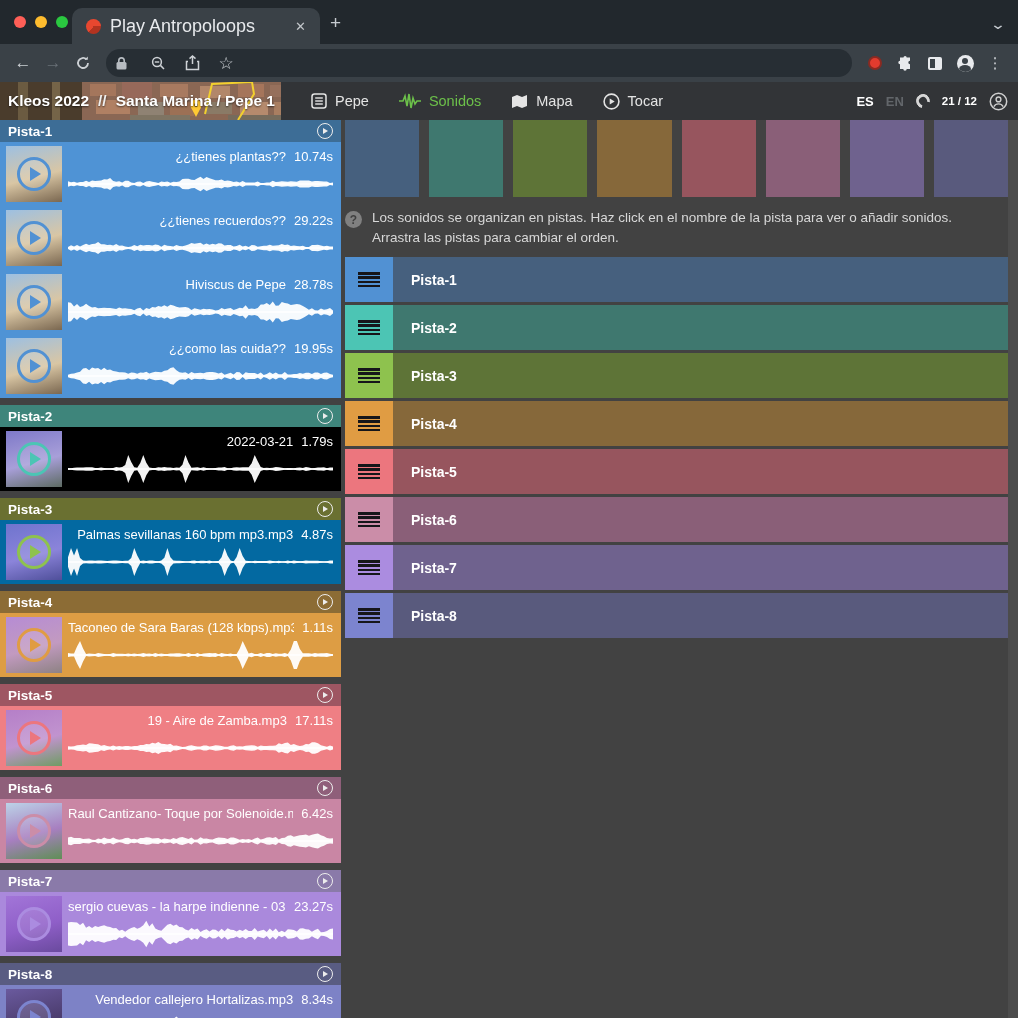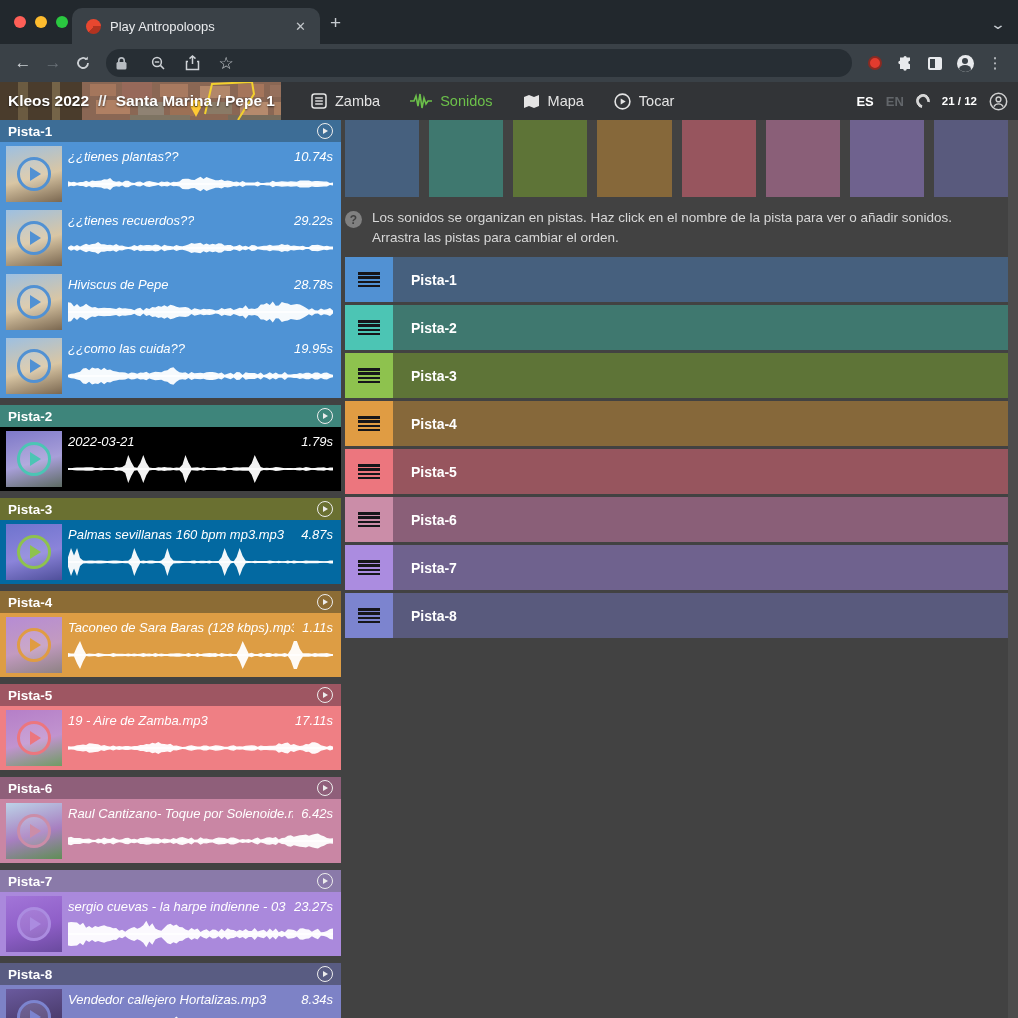--- a/index.html
+++ b/index.html
@@ -6,21 +6,21 @@
   *{box-sizing:border-box;font-family:"Liberation Sans",sans-serif;}
   .screen{position:relative;width:1018px;height:1018px;overflow:hidden;background:#424242;}
 
   
   .tabstrip{position:absolute;left:0;top:0;width:1018px;height:44px;background:#22282d;}
   .traffic{position:absolute;top:16px;display:flex;gap:9px;left:14px;}
   .dot{width:12px;height:12px;border-radius:50%;}
   .dot.red{background:#ff5f57;} .dot.yellow{background:#febc2e;} .dot.green{background:#2ac840;}
   .tab{position:absolute;left:72px;top:8px;width:248px;height:36px;background:#3a4147;border-radius:10px 10px 0 0;display:flex;align-items:center;padding:0 10px 0 14px;}
   .favicon{width:15px;height:15px;border-radius:50%;background:conic-gradient(from 220deg,#e8472f 0 62%,#b23320 62% 100%);margin-right:9px;flex:none;}
-  .tabtitle{color:#e8eaed;font-size:13px;flex:1;white-space:nowrap;overflow:hidden;}
+  .tabtitle{color:#e8eaed;font-size:18px;flex:1;white-space:nowrap;overflow:hidden;}
   .tabclose{color:#c3c7cb;font-size:13px;padding:2px 4px;cursor:default;}
   .newtab{position:absolute;left:330px;top:14px;color:#c6cbd0;font-size:19px;line-height:18px;}
   .tabchevron{position:absolute;right:14px;top:16px;color:#c6cbd0;font-size:14px;transform:scaleX(1.4);}
   .toolbar{position:absolute;left:0;top:44px;width:1018px;height:38px;background:#3a4147;display:flex;align-items:center;padding:0 8px;}
   .navbtn{width:30px;height:30px;display:flex;align-items:center;justify-content:center;color:#ced2d6;font-size:17px;flex:none;}
   .navbtn.dim{color:#697077;}
   .addressbar{flex:1;height:28px;background:#272e34;border-radius:14px;margin:0 8px;display:flex;align-items:center;padding:0 10px;min-width:0;}
   .lock{margin-right:8px;flex:none;}
   .url{font-size:13.5px;color:#e8eaed;white-space:nowrap;overflow:hidden;text-overflow:ellipsis;min-width:0;}
   .addricons{display:flex;gap:4px;flex:none;margin-left:8px;}
@@ -51,21 +51,21 @@
   .sidebar{position:absolute;left:0;top:120px;width:341px;height:898px;overflow:hidden;}
   .sec{margin-bottom:7px;}
   .sec-head{height:22px;display:flex;align-items:center;padding:0 8px;}
   .sec-title{color:#fff;font-size:13.5px;font-weight:600;flex:1;}
   .playbtn{width:16px;height:16px;border:1.5px solid #ededed;border-radius:50%;display:flex;align-items:center;justify-content:center;flex:none;}
   .playbtn .tri{width:0;height:0;border-left:5.5px solid #ededed;border-top:3.5px solid transparent;border-bottom:3.5px solid transparent;margin-left:1.5px;}
   .clip{position:relative;height:64px;}
   .thumb{position:absolute;left:6px;top:4px;width:56px;height:56px;}
   .thumb .ovl{position:absolute;left:50%;top:50%;width:34px;height:34px;margin:-17px 0 0 -17px;border-radius:50%;border:3px solid;background:rgba(255,255,255,.13);display:flex;align-items:center;justify-content:center;}
   .thumb .ovl .tri{width:0;height:0;border-top:7px solid transparent;border-bottom:7px solid transparent;border-left-width:11px;border-left-style:solid;margin-left:3px;}
-  .cliptop{position:absolute;left:68px;right:8px;top:7px;display:flex;justify-content:space-between;gap:8px;font-style:italic;}
+  .cliptop{position:absolute;left:68px;right:8px;top:7px;display:flex;justify-content:flex-end;gap:8px;}
   .clipname{color:#fff;font-size:13px;white-space:nowrap;overflow:hidden;}
   .clipdur{color:#fff;font-size:13px;flex:none;}
   .wave{position:absolute;left:68px;right:8px;top:26px;height:32px;}
   .wave svg{width:100%;height:100%;display:block;}
 
   
   .main{position:absolute;left:345px;top:120px;width:663px;height:898px;}
   .swatches{display:grid;grid-template-columns:repeat(8,1fr);gap:10px;height:77px;}
   .swatch{height:77px;}
   .help{display:flex;gap:10px;margin:11px 0 10px 0;align-items:flex-start;}
@@ -188,21 +188,21 @@
       </div>
     </div>
     <div class="nav">
       <span class="navitem">
         <svg class="icon-svg" width="16" height="16" viewBox="0 0 16 16">
             <rect x="1" y="1" width="14" height="14" rx="2.5" fill="none" stroke="#e4e4e4" stroke-width="1.5"></rect>
             <line x1="4.2" y1="5" x2="11.8" y2="5" stroke="#e4e4e4" stroke-width="1.4"></line>
             <line x1="4.2" y1="8" x2="11.8" y2="8" stroke="#e4e4e4" stroke-width="1.4"></line>
             <line x1="4.2" y1="11" x2="11.8" y2="11" stroke="#e4e4e4" stroke-width="1.4"></line>
           </svg>
-        <span>Zamba</span>
+        <span>Pepe</span>
       </span>
       <span class="navitem active">
         <svg class="icon-svg" width="22" height="16" viewBox="0 0 22 16">
             <path d="M0 8h4l2-5 2 10 2-12 2 14 2-10 2 6 2-3h4" fill="none" stroke="#6cc04a" stroke-width="1.6"></path>
           </svg>
         <span>Sonidos</span>
       </span>
       <span class="navitem">
         <svg class="icon-svg" width="17" height="15" viewBox="0 0 17 15">
             <path d="M1 3 6 1v11l-5 2zM6 1l5 2v11l-5-2zM11 3l5-2v11l-5 2z" fill="#e4e4e4"></path>

